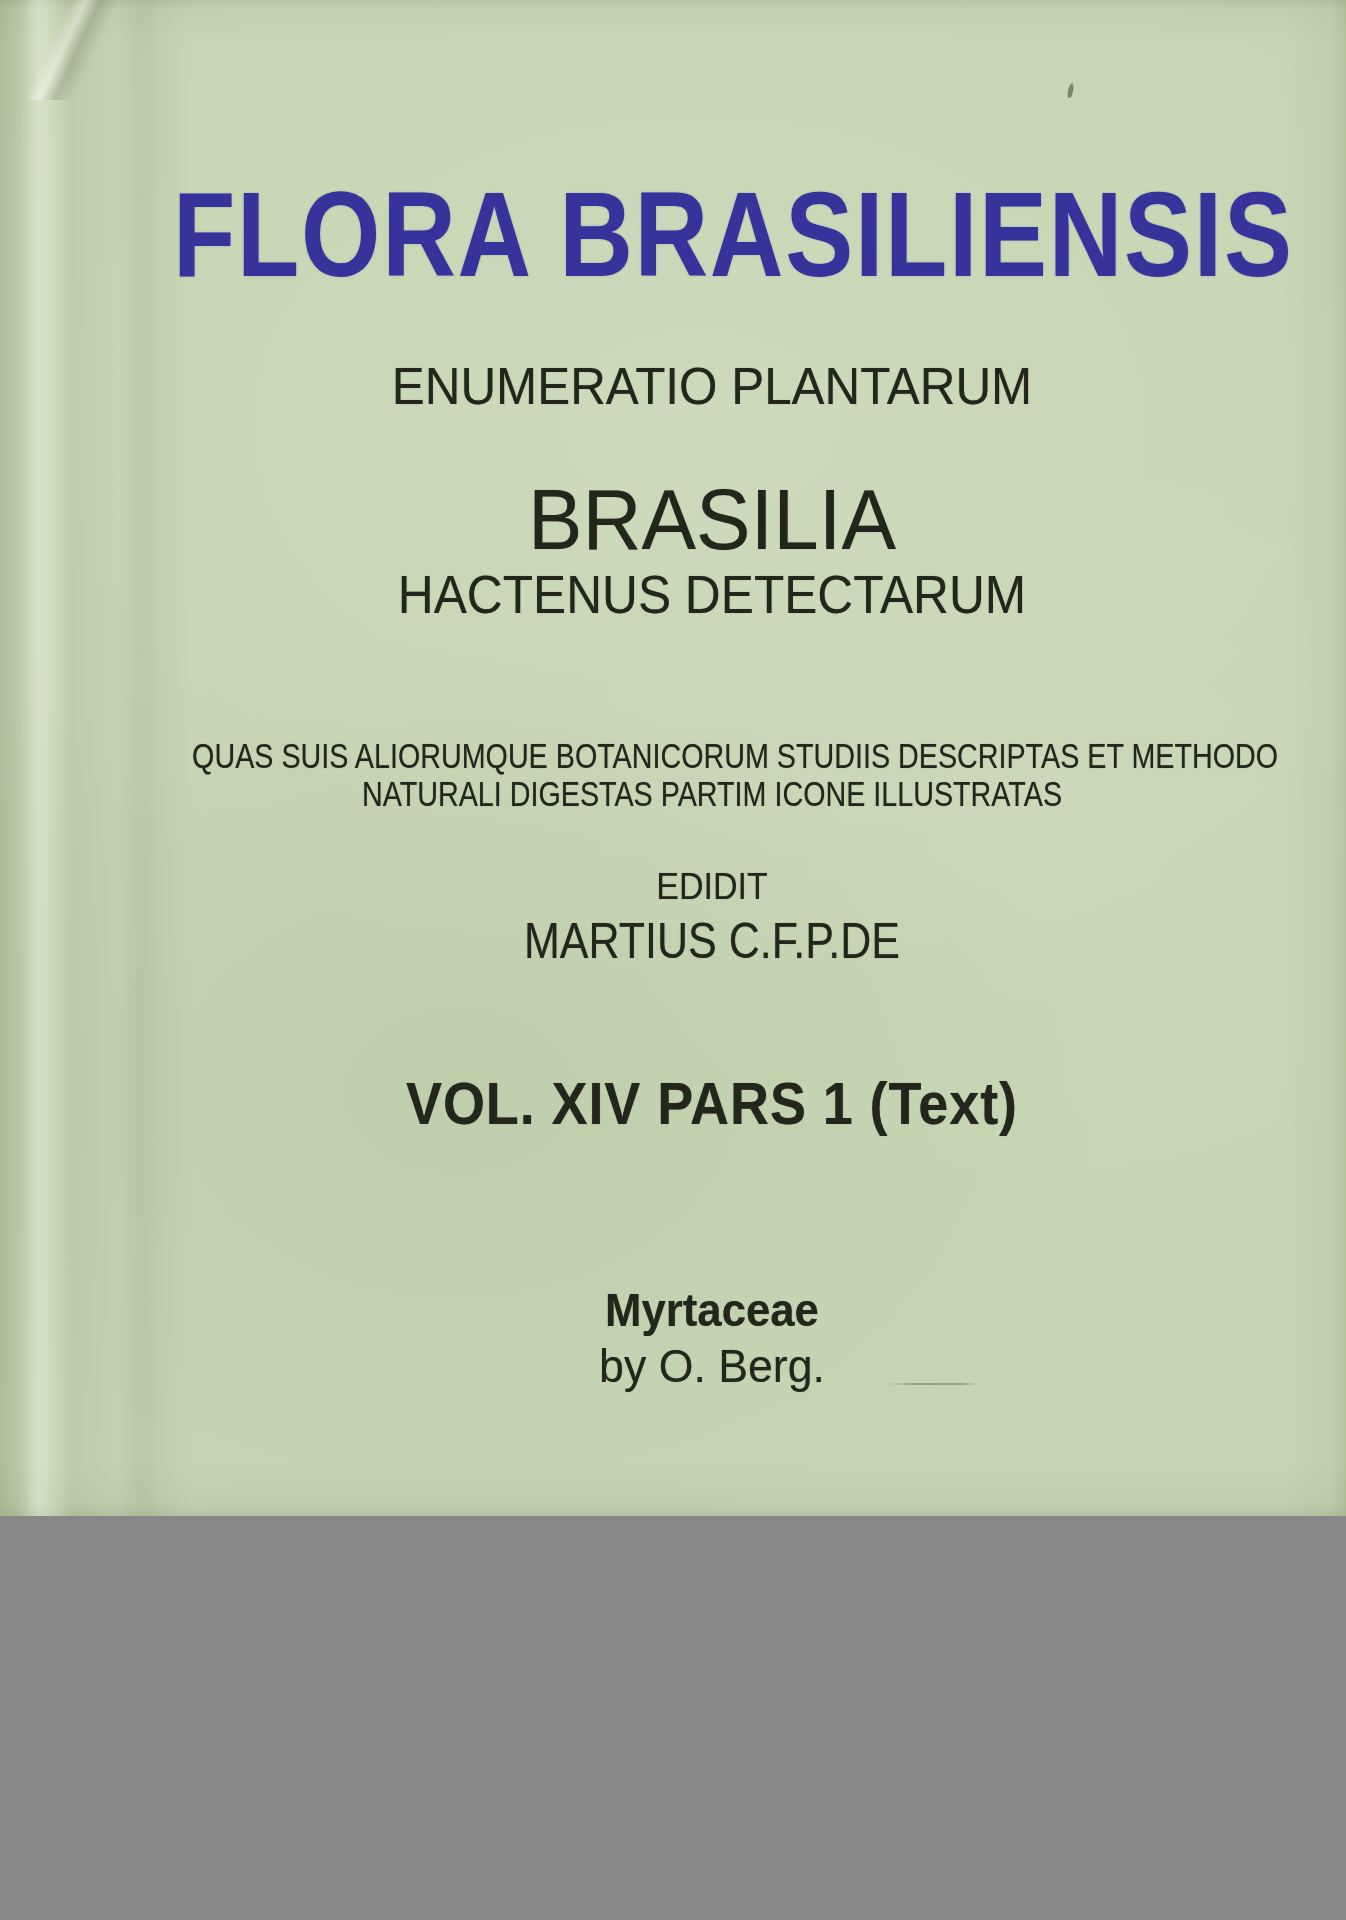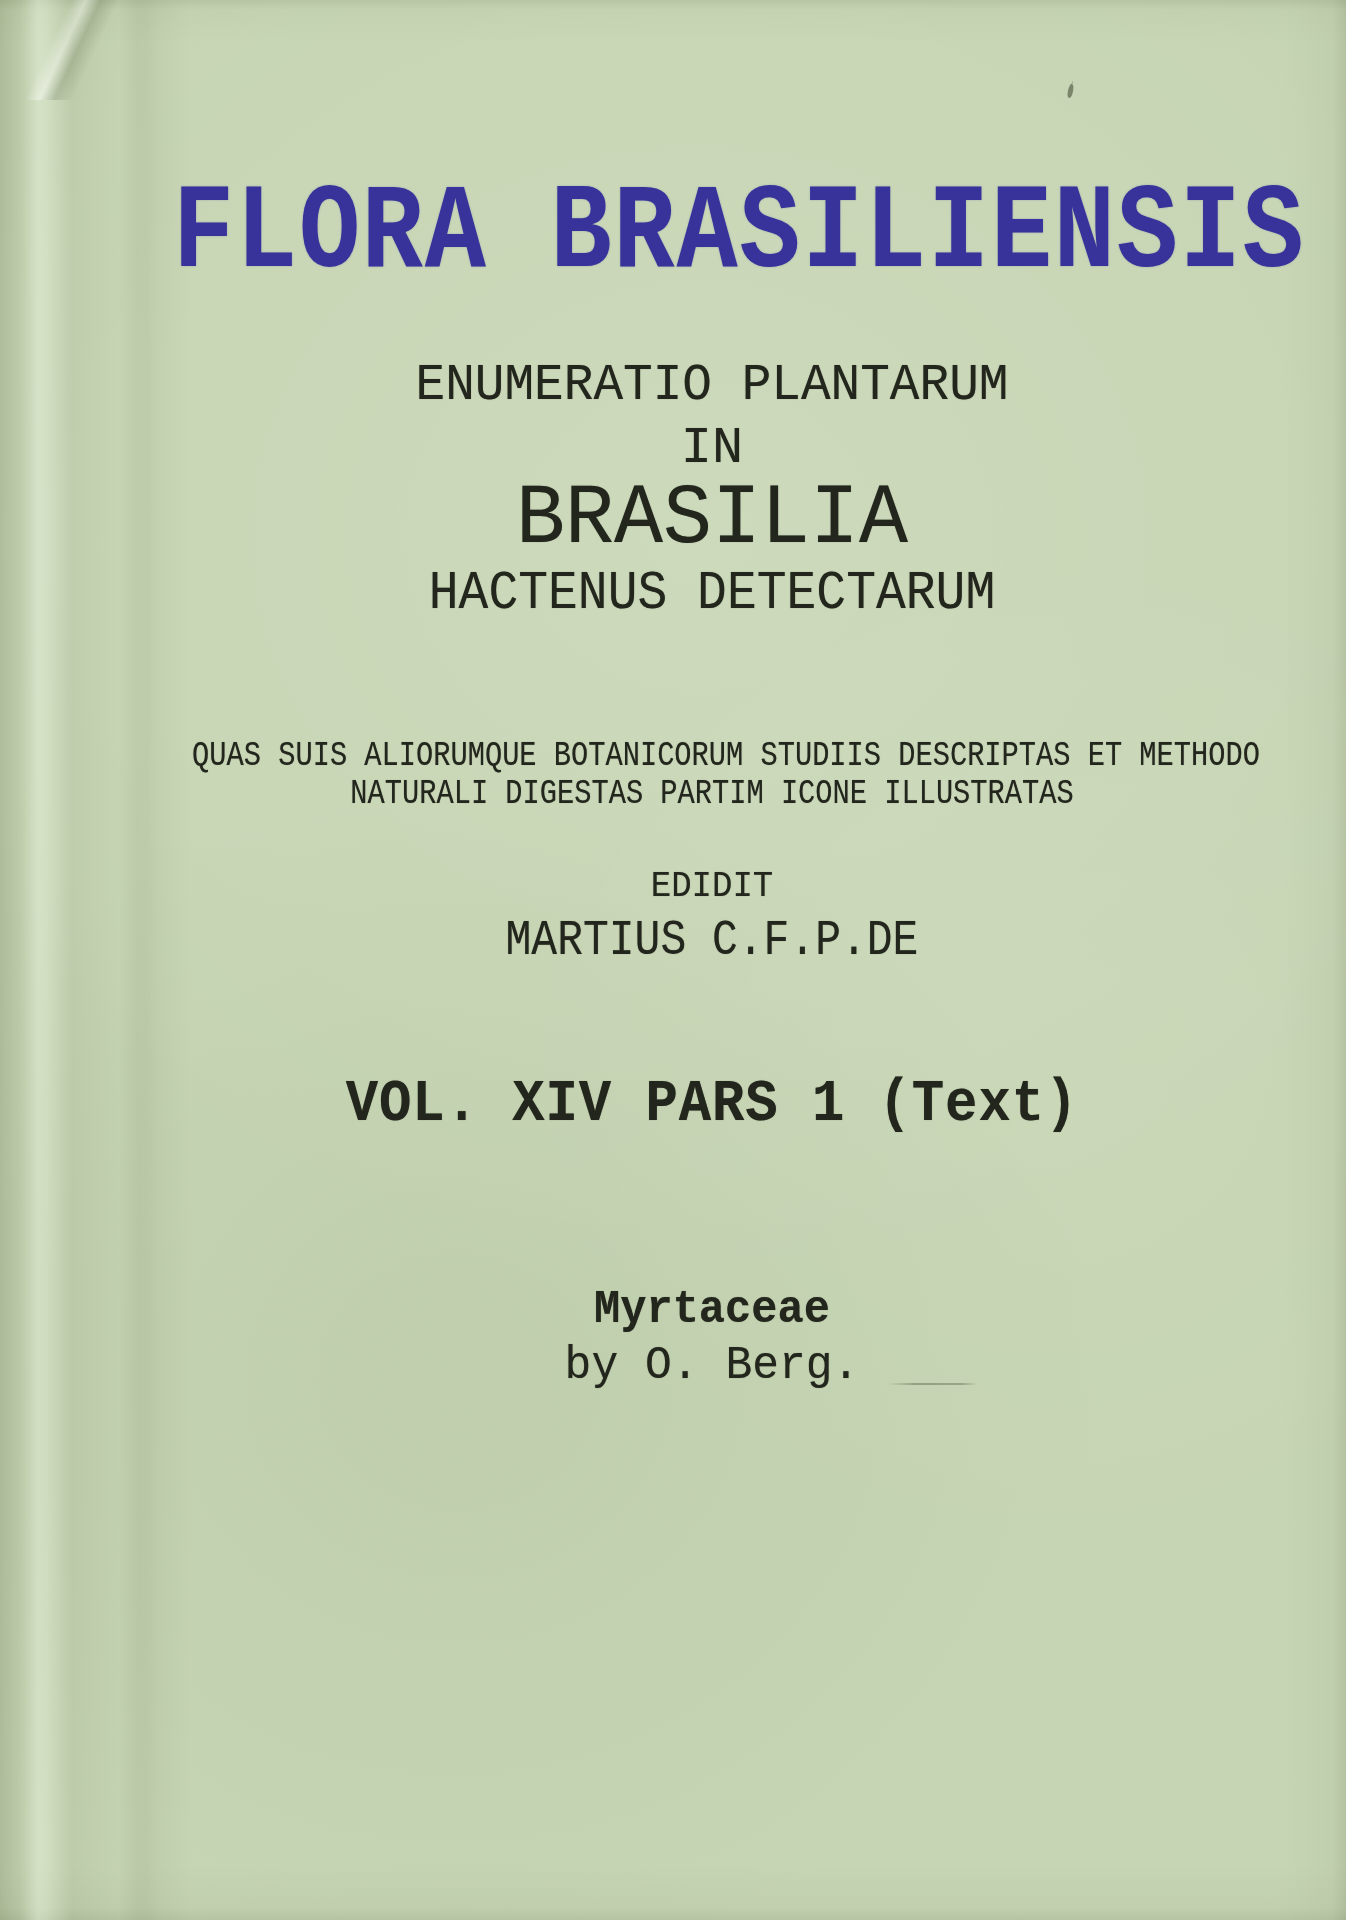--- a/index.html
+++ b/index.html
@@ -1,32 +1,32 @@
 <!DOCTYPE html>
 <html><head>
 <meta charset="utf-8">
 <style>
   html,body{margin:0;padding:0;background:#888;}
   .page{
     position:relative;
-    width:1346px;height:1920px;
+    width:1346px;height:1516px;
     overflow:hidden;
     background-color:#c6d5b3;
     background-image:
       radial-gradient(90% 55% at 52% 28%, rgba(255,255,255,0.12), rgba(255,255,255,0) 72%),
       radial-gradient(70% 45% at 34% 72%, rgba(84,96,62,0.06), rgba(84,96,62,0) 70%),
       radial-gradient(60% 40% at 78% 55%, rgba(255,255,255,0.06), rgba(255,255,255,0) 70%),
       linear-gradient(90deg, rgba(84,96,62,0.22) 0px, rgba(84,96,62,0.09) 20px,
         rgba(238,245,228,0.38) 38px, rgba(238,245,228,0.30) 46px,
         rgba(84,96,62,0.08) 72px, rgba(84,96,62,0.02) 118px,
         rgba(84,96,62,0.07) 148px, rgba(84,96,62,0.00) 190px),
       linear-gradient(270deg, rgba(84,96,62,0.16) 0px, rgba(84,96,62,0.05) 14px, rgba(84,96,62,0) 64px),
       linear-gradient(180deg, rgba(84,96,62,0.15) 0px, rgba(84,96,62,0.04) 10px, rgba(84,96,62,0) 44px),
       linear-gradient(0deg, rgba(84,96,62,0.15) 0px, rgba(84,96,62,0.05) 12px, rgba(84,96,62,0) 55px);
-    font-family:Liberation Mono, monospace;
+    font-family:Liberation Sans, sans-serif;
   }
   .content{position:absolute;left:78px;top:0;width:1268px;height:100%;}
   .line{
     position:absolute;left:0;width:100%;
     text-align:center;line-height:1;white-space:nowrap;
     color:#23261d;
     text-shadow:0 0 1px rgba(35,38,29,0.45);
   }
   .title{
     top:174px;font-size:120px;font-weight:bold;letter-spacing:2px;
@@ -69,21 +69,20 @@
 </head>
 <body>
 
 <div class="page">
   <div class="content">
 
     <div class="line title">FLORA BRASILIENSIS</div>
 
     <div class="line enumeratio">ENUMERATIO PLANTARUM</div>
 
-    <div class="line in-line">IN</div>
 
     <div class="line brasilia">BRASILIA</div>
 
     <div class="line hactenus">HACTENUS DETECTARUM</div>
 
     <div class="line method">
       <div>QUAS SUIS ALIORUMQUE BOTANICORUM STUDIIS DESCRIPTAS ET METHODO</div>
       <div>NATURALI DIGESTAS PARTIM ICONE ILLUSTRATAS</div>
     </div>
 

